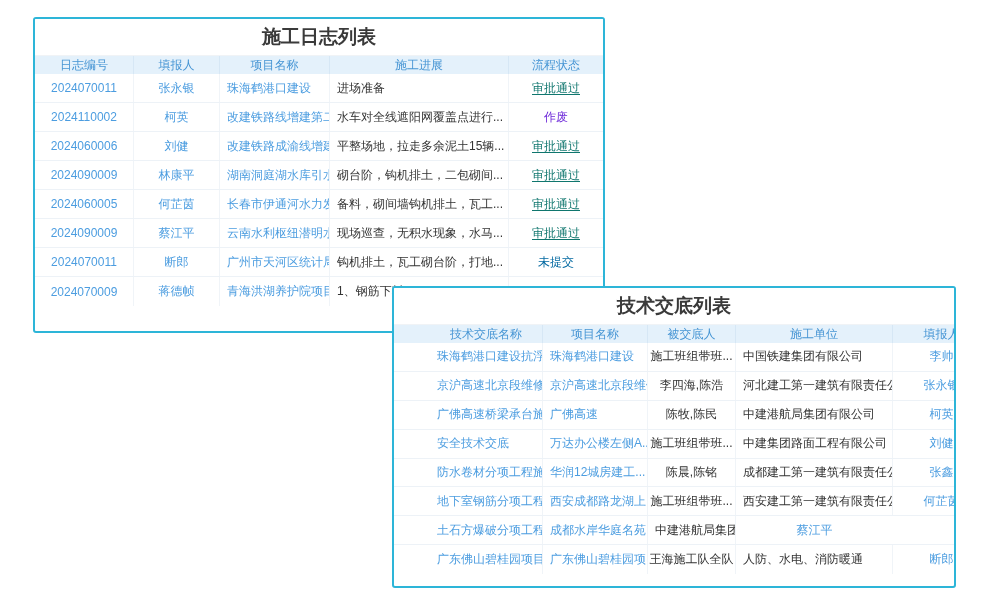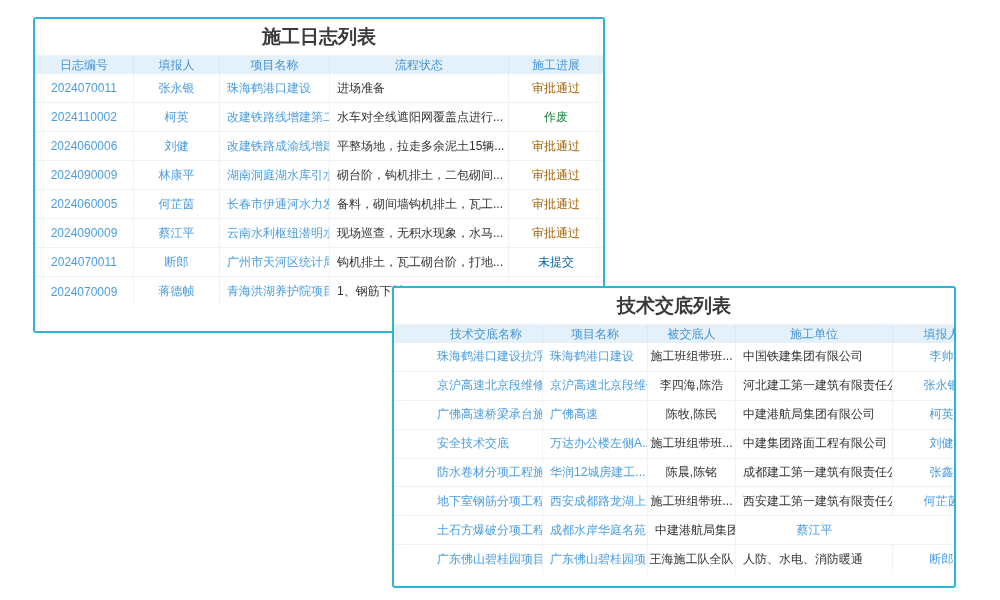--- a/index.html
+++ b/index.html
@@ -28,35 +28,35 @@
   #disclosure-panel .row { height:28.9px; }
 
   .log-grid  { grid-template-columns:99px 86px 110px 179px 94px; }
   .disc-grid { grid-template-columns:113px 105px 88px 157px 97px;padding-left:36px; }
 
   .td { display:flex; align-items:center; padding:0 7px; font-size:12px; color:#333333;
         overflow:hidden; white-space:nowrap; border-right:1px solid #f0f4f8; }
   .td:last-child { border-right:none; }
   .td.center { justify-content:center; }
   .link { color:#4c9de0; cursor:pointer; }
-  .status-approved   { color:#a16207; text-underline-offset:2px; }
-  .status-voided     { color:#15803d; }
+  .status-approved   { color:#0f766e; text-decoration:underline; text-underline-offset:2px; }
+  .status-voided     { color:#6d28d9; }
   .status-unsubmitted{ color:#0369a1; }
 </style>
 </head>
 <body>
 
 <div class="panel" id="log-panel">
   <div class="panel-title">施工日志列表</div>
   <div class="thead log-grid">
     <div class="th">日志编号</div>
     <div class="th">填报人</div>
     <div class="th">项目名称</div>
+    <div class="th">施工进展</div>
     <div class="th">流程状态</div>
-    <div class="th">施工进展</div>
   </div>
   <div id="log-rows">
       <div class="row log-grid">
         <div class="td center link">2024070011</div>
         <div class="td center link">张永银</div>
         <div class="td link">珠海鹤港口建设</div>
         <div class="td">进场准备</div>
         <div class="td center status-approved">审批通过</div>
       </div>
       <div class="row log-grid">

